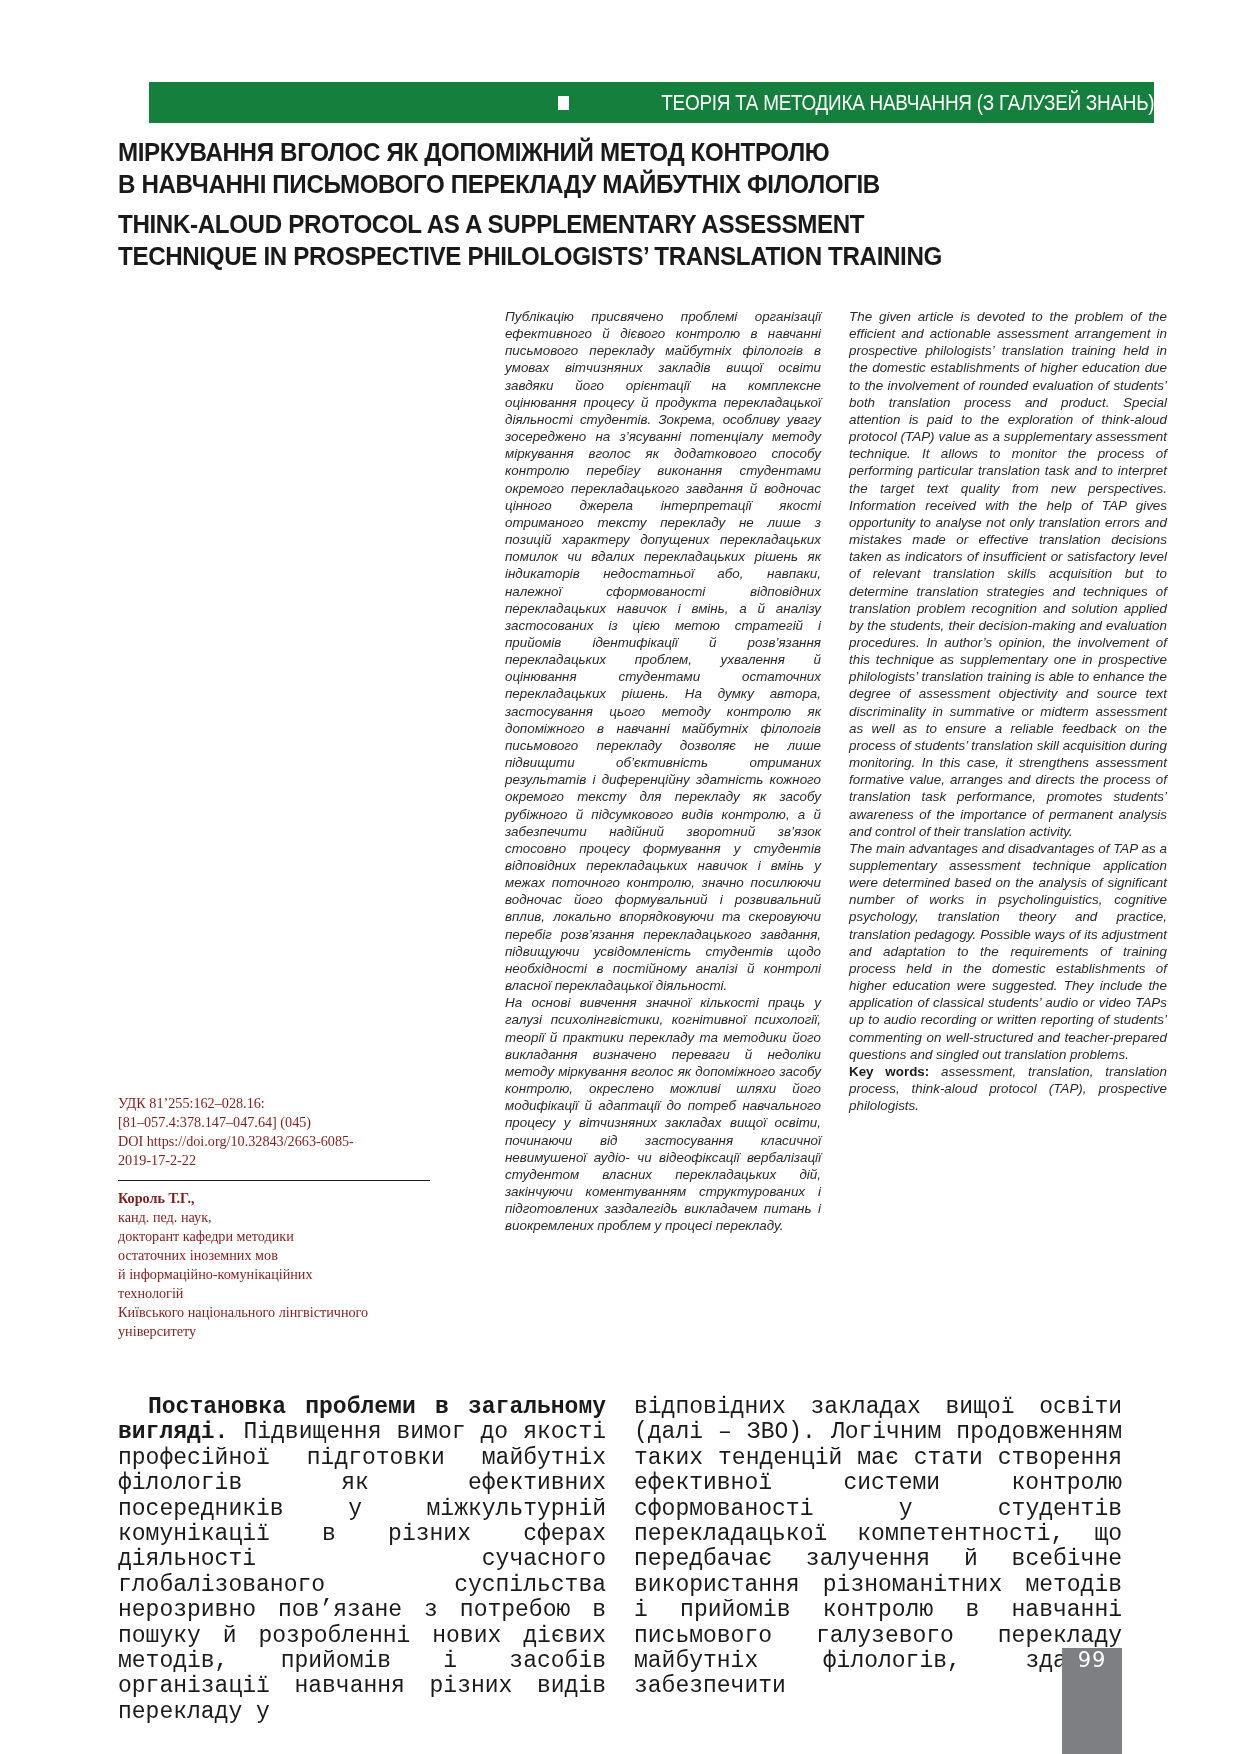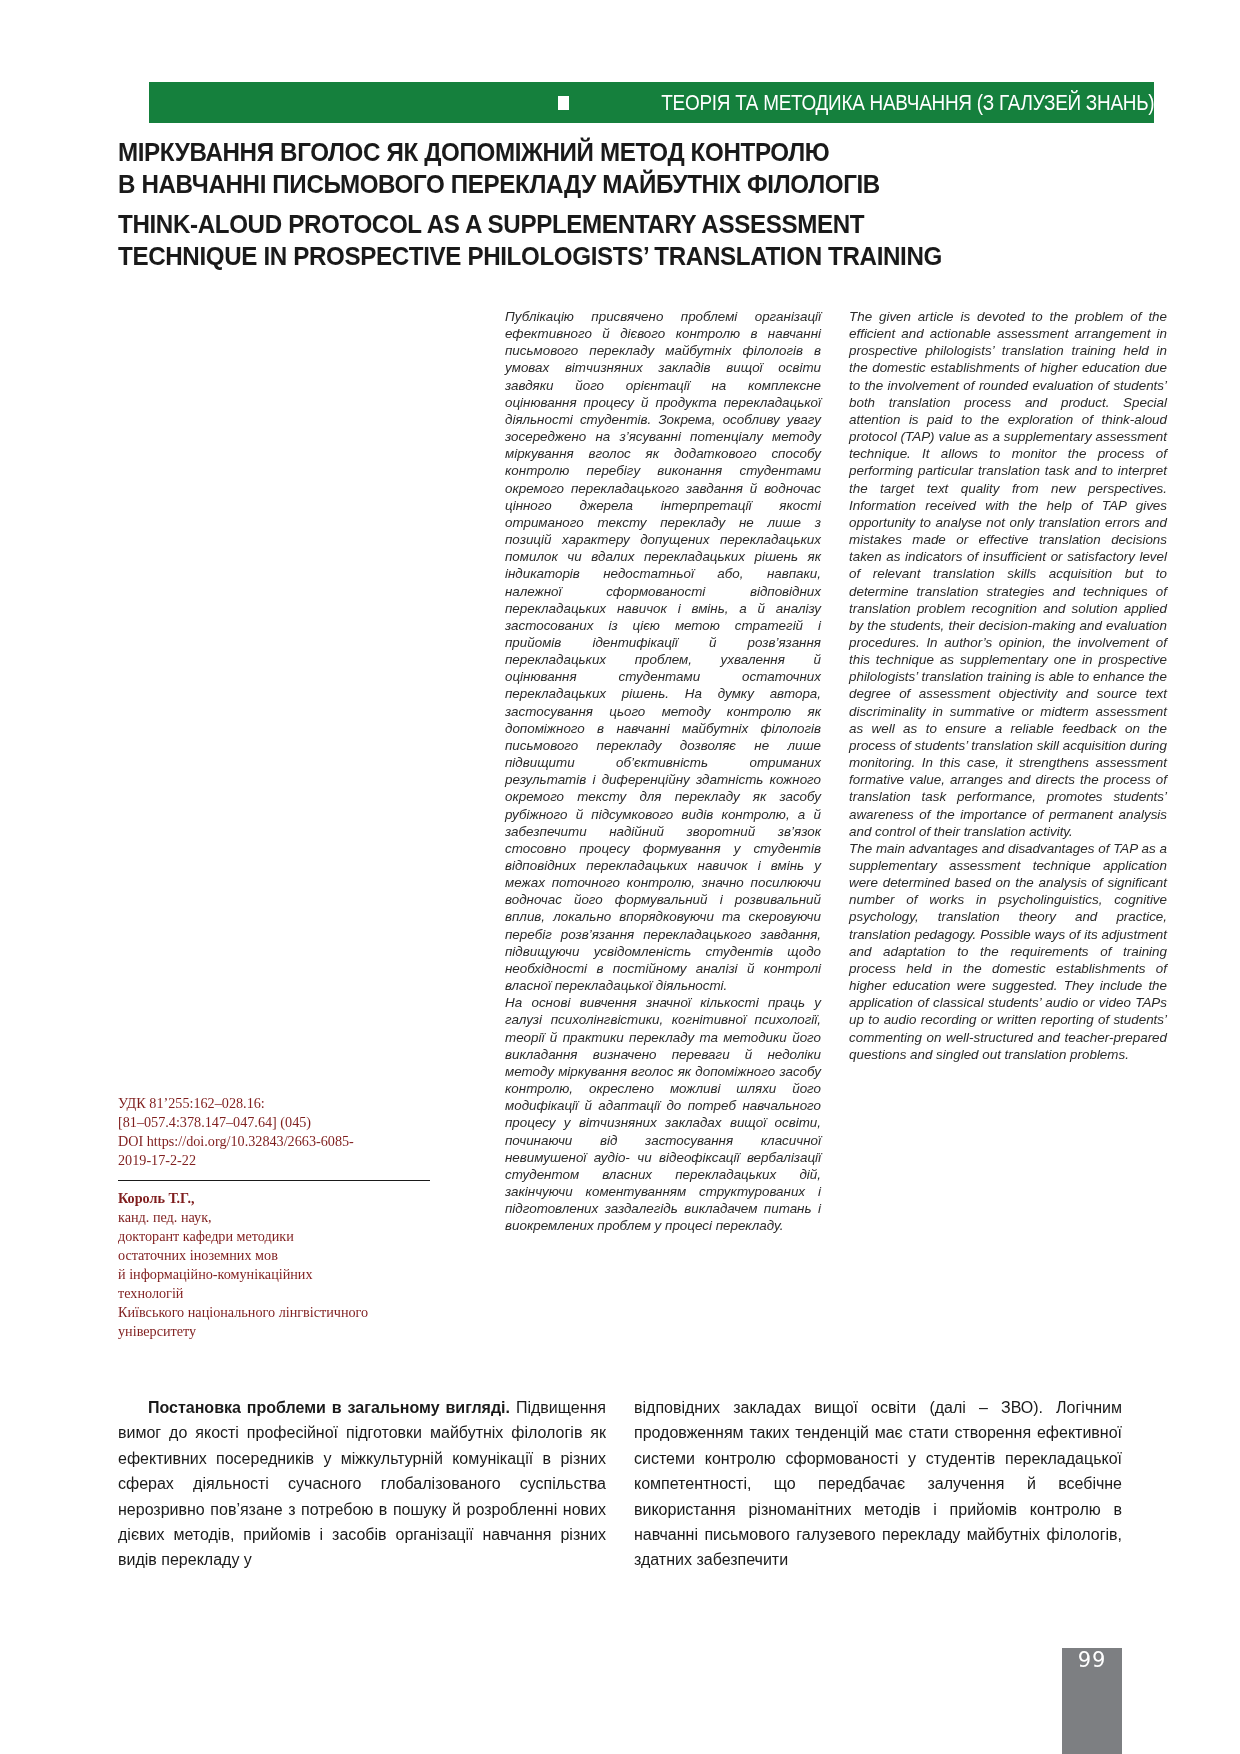--- a/index.html
+++ b/index.html
@@ -38,21 +38,21 @@
   .meta-block {
     position: absolute; left: 118px; top: 1094px; width: 315px;
     font-family: Liberation Serif, serif; font-size: 14.2px; line-height: 19px; color: #7f1d1d;
   }
   .meta-block .divider { border: none; border-top: 1.5px solid #1a1a1a; margin: 10px 0 8px 0; width: 312px; }
   .meta-block .author-name { font-weight: bold; }
   .meta-block div { white-space: nowrap; }
 
   .body-text {
     position: absolute; top: 1395px; width: 488px;
-    font-family: Liberation Sans, sans-serif; font-size: 16px; line-height: 25.4px;
+    font-family: Liberation Mono, monospace; font-size: 23px; line-height: 25.4px;
     text-align: justify; color: #1a1a1a;
   }
   .body-left { left: 118px; }
   .body-right { left: 634px; }
   .body-text .section-heading { font-weight: bold; }
   .body-left .first { text-indent: 30px; }
 
   .page-number-box {
     position: absolute; left: 1062px; top: 1648px; width: 60px; height: 106px;
     background: #7d7f82; color: #ffffff; text-align: center;
@@ -78,20 +78,24 @@
 </div>
 
 <div class="col abstract-uk">
   <p>Публікацію присвячено проблемі організації ефективного й дієвого контролю в навчанні письмового перекладу майбутніх філологів в умовах вітчизняних закладів вищої освіти завдяки його орієнтації на комплексне оцінювання процесу й продукта перекладацької діяльності студентів. Зокрема, особливу увагу зосереджено на з’ясуванні потенціалу методу міркування вголос як додаткового способу контролю перебігу виконання студентами окремого перекладацького завдання й водночас цінного джерела інтерпретації якості отриманого тексту перекладу не лише з позицій характеру допущених перекладацьких помилок чи вдалих перекладацьких рішень як індикаторів недостатньої або, навпаки, належної сформованості відповідних перекладацьких навичок і вмінь, а й аналізу застосованих із цією метою стратегій і прийомів ідентифікації й розв’язання перекладацьких проблем, ухвалення й оцінювання студентами остаточних перекладацьких рішень. На думку автора, застосування цього методу контролю як допоміжного в навчанні майбутніх філологів письмового перекладу дозволяє не лише підвищити об’єктивність отриманих результатів і диференційну здатність кожного окремого тексту для перекладу як засобу рубіжного й підсумкового видів контролю, а й забезпечити надійний зворотний зв’язок стосовно процесу формування у студентів відповідних перекладацьких навичок і вмінь у межах поточного контролю, значно посилюючи водночас його формувальний і розвивальний вплив, локально впорядковуючи та скеровуючи перебіг розв’язання перекладацького завдання, підвищуючи усвідомленість студентів щодо необхідності в постійному аналізі й контролі власної перекладацької діяльності.</p>
   <p>На основі вивчення значної кількості праць у галузі психолінгвістики, когнітивної психології, теорії й практики перекладу та методики його викладання визначено переваги й недоліки методу міркування вголос як допоміжного засобу контролю, окреслено можливі шляхи його модифікації й адаптації до потреб навчального процесу у вітчизняних закладах вищої освіти, починаючи від застосування класичної невимушеної аудіо- чи відеофіксації вербалізації студентом власних перекладацьких дій, закінчуючи коментуванням структурованих і підготовлених заздалегідь викладачем питань і виокремлених проблем у процесі перекладу.</p>
 </div>
 
 <div class="col right-col">
   <p class="en">The given article is devoted to the problem of the efficient and actionable assessment arrangement in prospective philologists’ translation training held in the domestic establishments of higher education due to the involvement of rounded evaluation of students’ both translation process and product. Special attention is paid to the exploration of think-aloud protocol (TAP) value as a supplementary assessment technique. It allows to monitor the process of performing particular translation task and to interpret the target text quality from new perspectives. Information received with the help of TAP gives opportunity to analyse not only translation errors and mistakes made or effective translation decisions taken as indicators of insufficient or satisfactory level of relevant translation skills acquisition but to determine translation strategies and techniques of translation problem recognition and solution applied by the students, their decision-making and evaluation procedures. In author’s opinion, the involvement of this technique as supplementary one in prospective philologists’ translation training is able to enhance the degree of assessment objectivity and source text discriminality in summative or midterm assessment as well as to ensure a reliable feedback on the process of students’ translation skill acquisition during monitoring. In this case, it strengthens assessment formative value, arranges and directs the process of translation task performance, promotes students’ awareness of the importance of permanent analysis and control of their translation activity.</p>
   <p class="en">The main advantages and disadvantages of TAP as a supplementary assessment technique application were determined based on the analysis of significant number of works in psycholinguistics, cognitive psychology, translation theory and practice, translation pedagogy. Possible ways of its adjustment and adaptation to the requirements of training process held in the domestic establishments of higher education were suggested. They include the application of classical students’ audio or video TAPs up to audio recording or written reporting of students’ commenting on well-structured and teacher-prepared questions and singled out translation problems.</p>
+  <p>
+    <span class="bold-label">Key words:</span>
+    <span class="kw-values">assessment, translation, translation process, think-aloud protocol (TAP), prospective philologists.</span>
+  </p>
 </div>
 
 <div class="meta-block">
   <div>УДК 81’255:162–028.16:</div>
   <div>[81–057.4:378.147–047.64] (045)</div>
   <div>DOI https://doi.org/10.32843/2663-6085-</div>
   <div>2019-17-2-22</div>
   <hr class="divider">
   <div class="author-name">Король Т.Г.,</div>
   <div>канд. пед. наук,</div>

